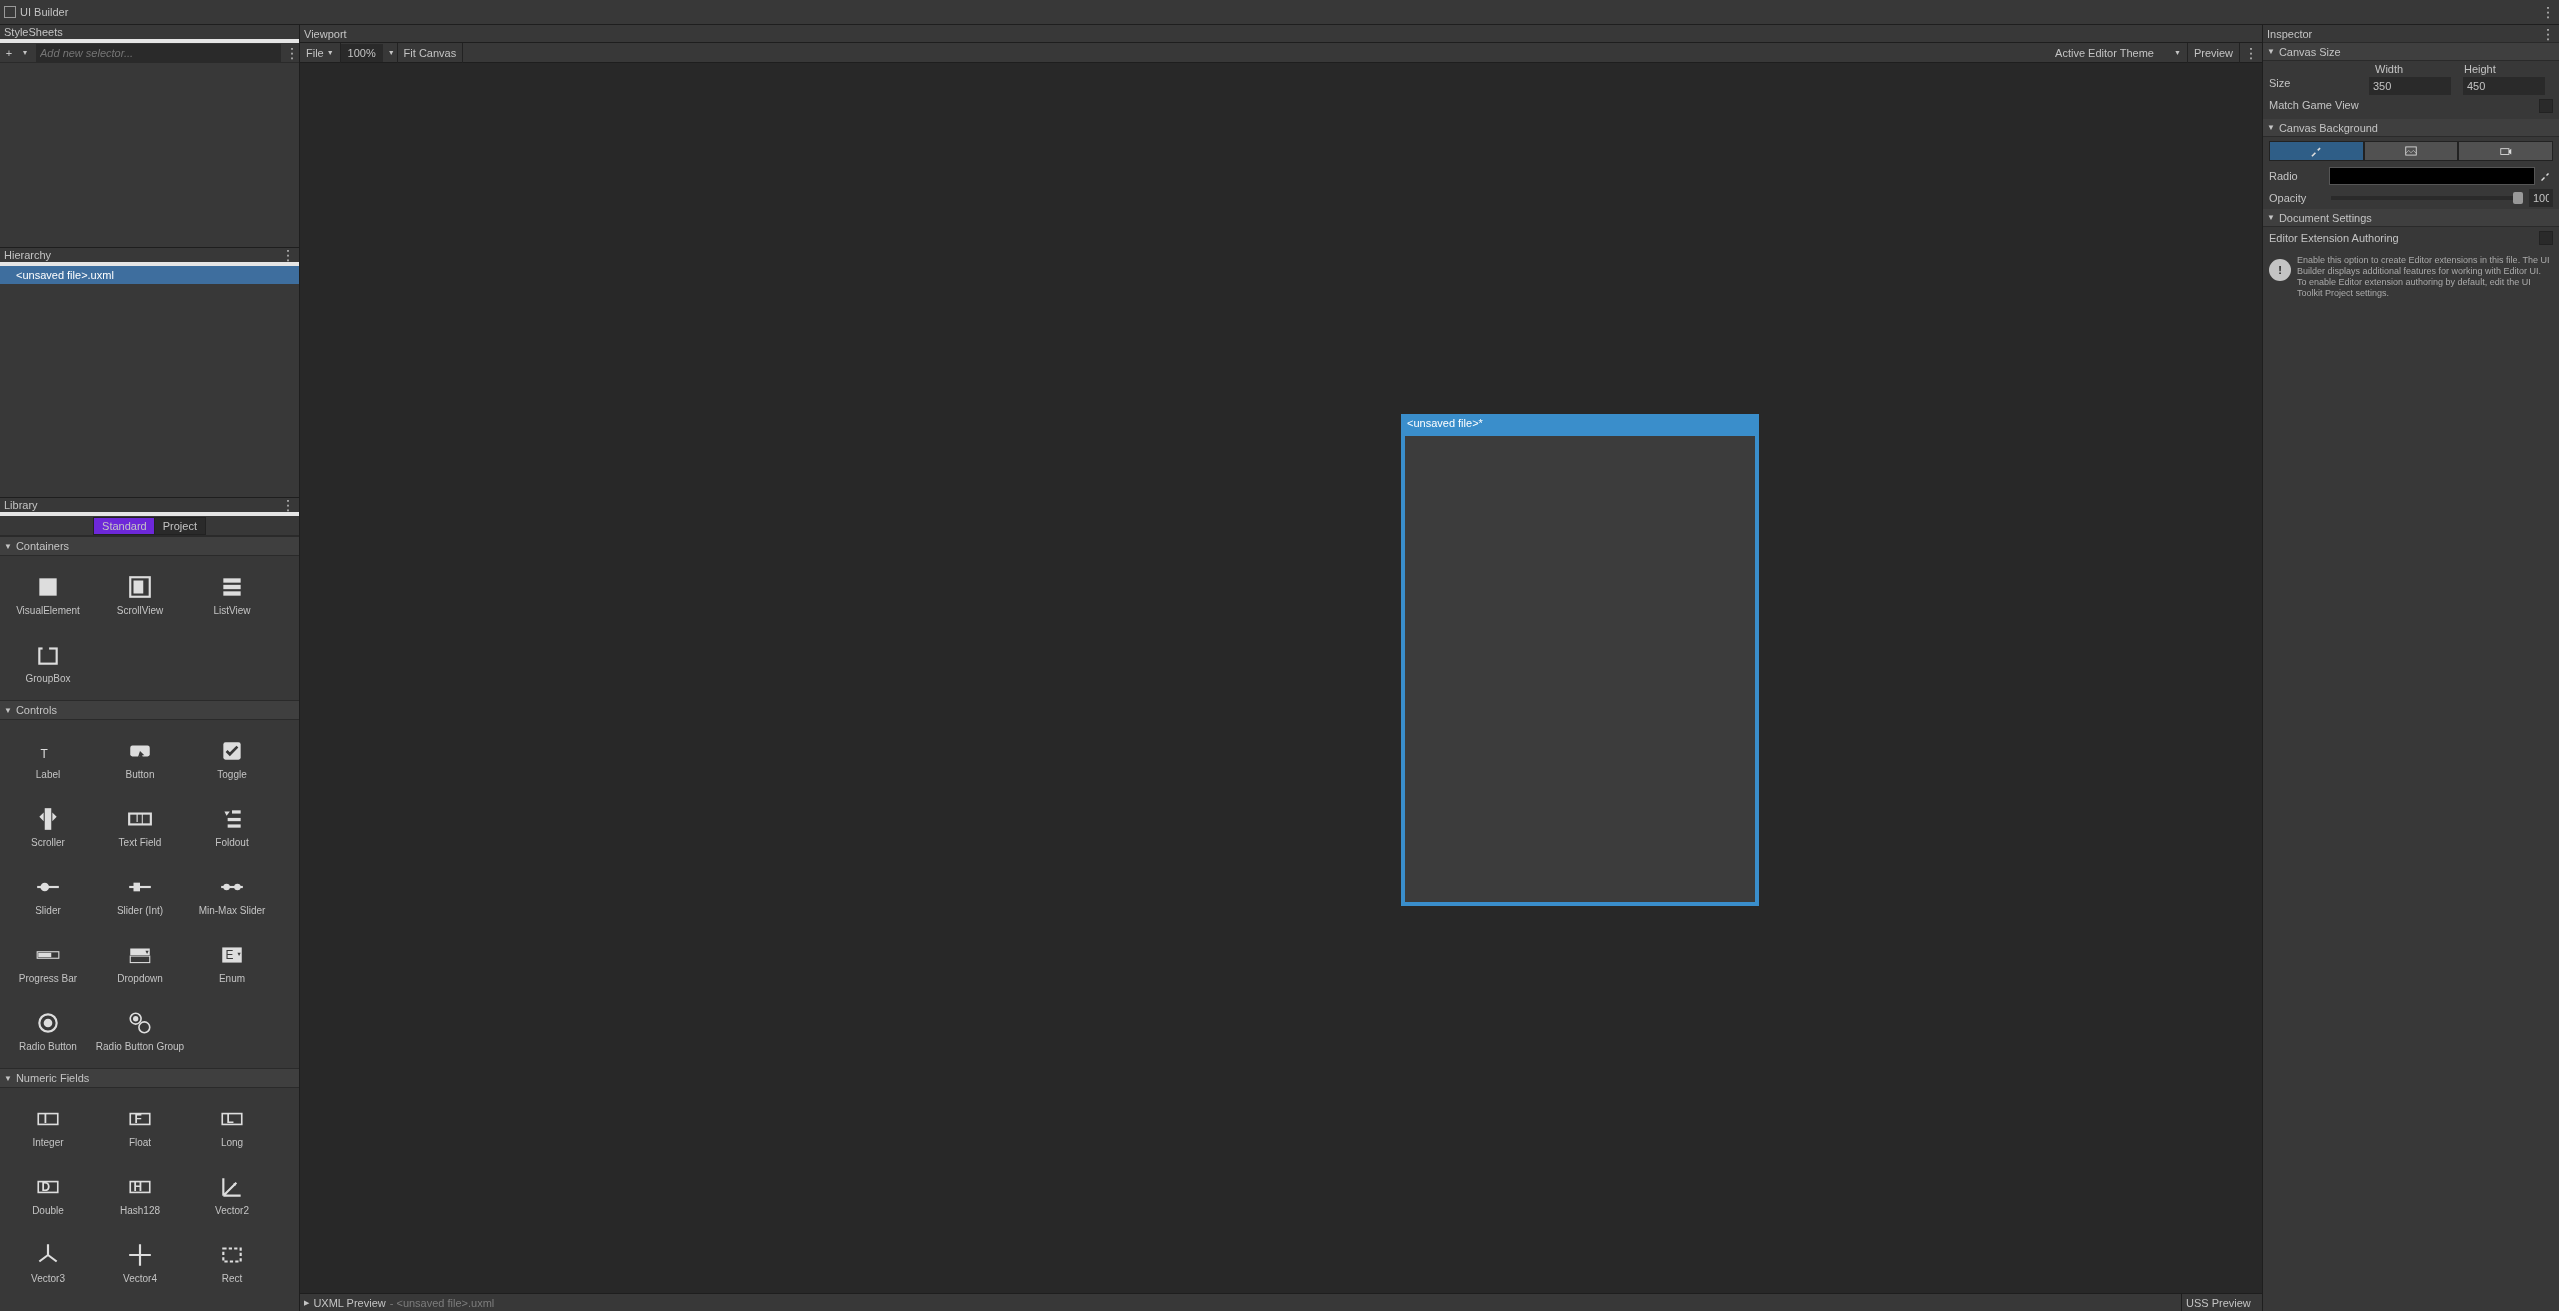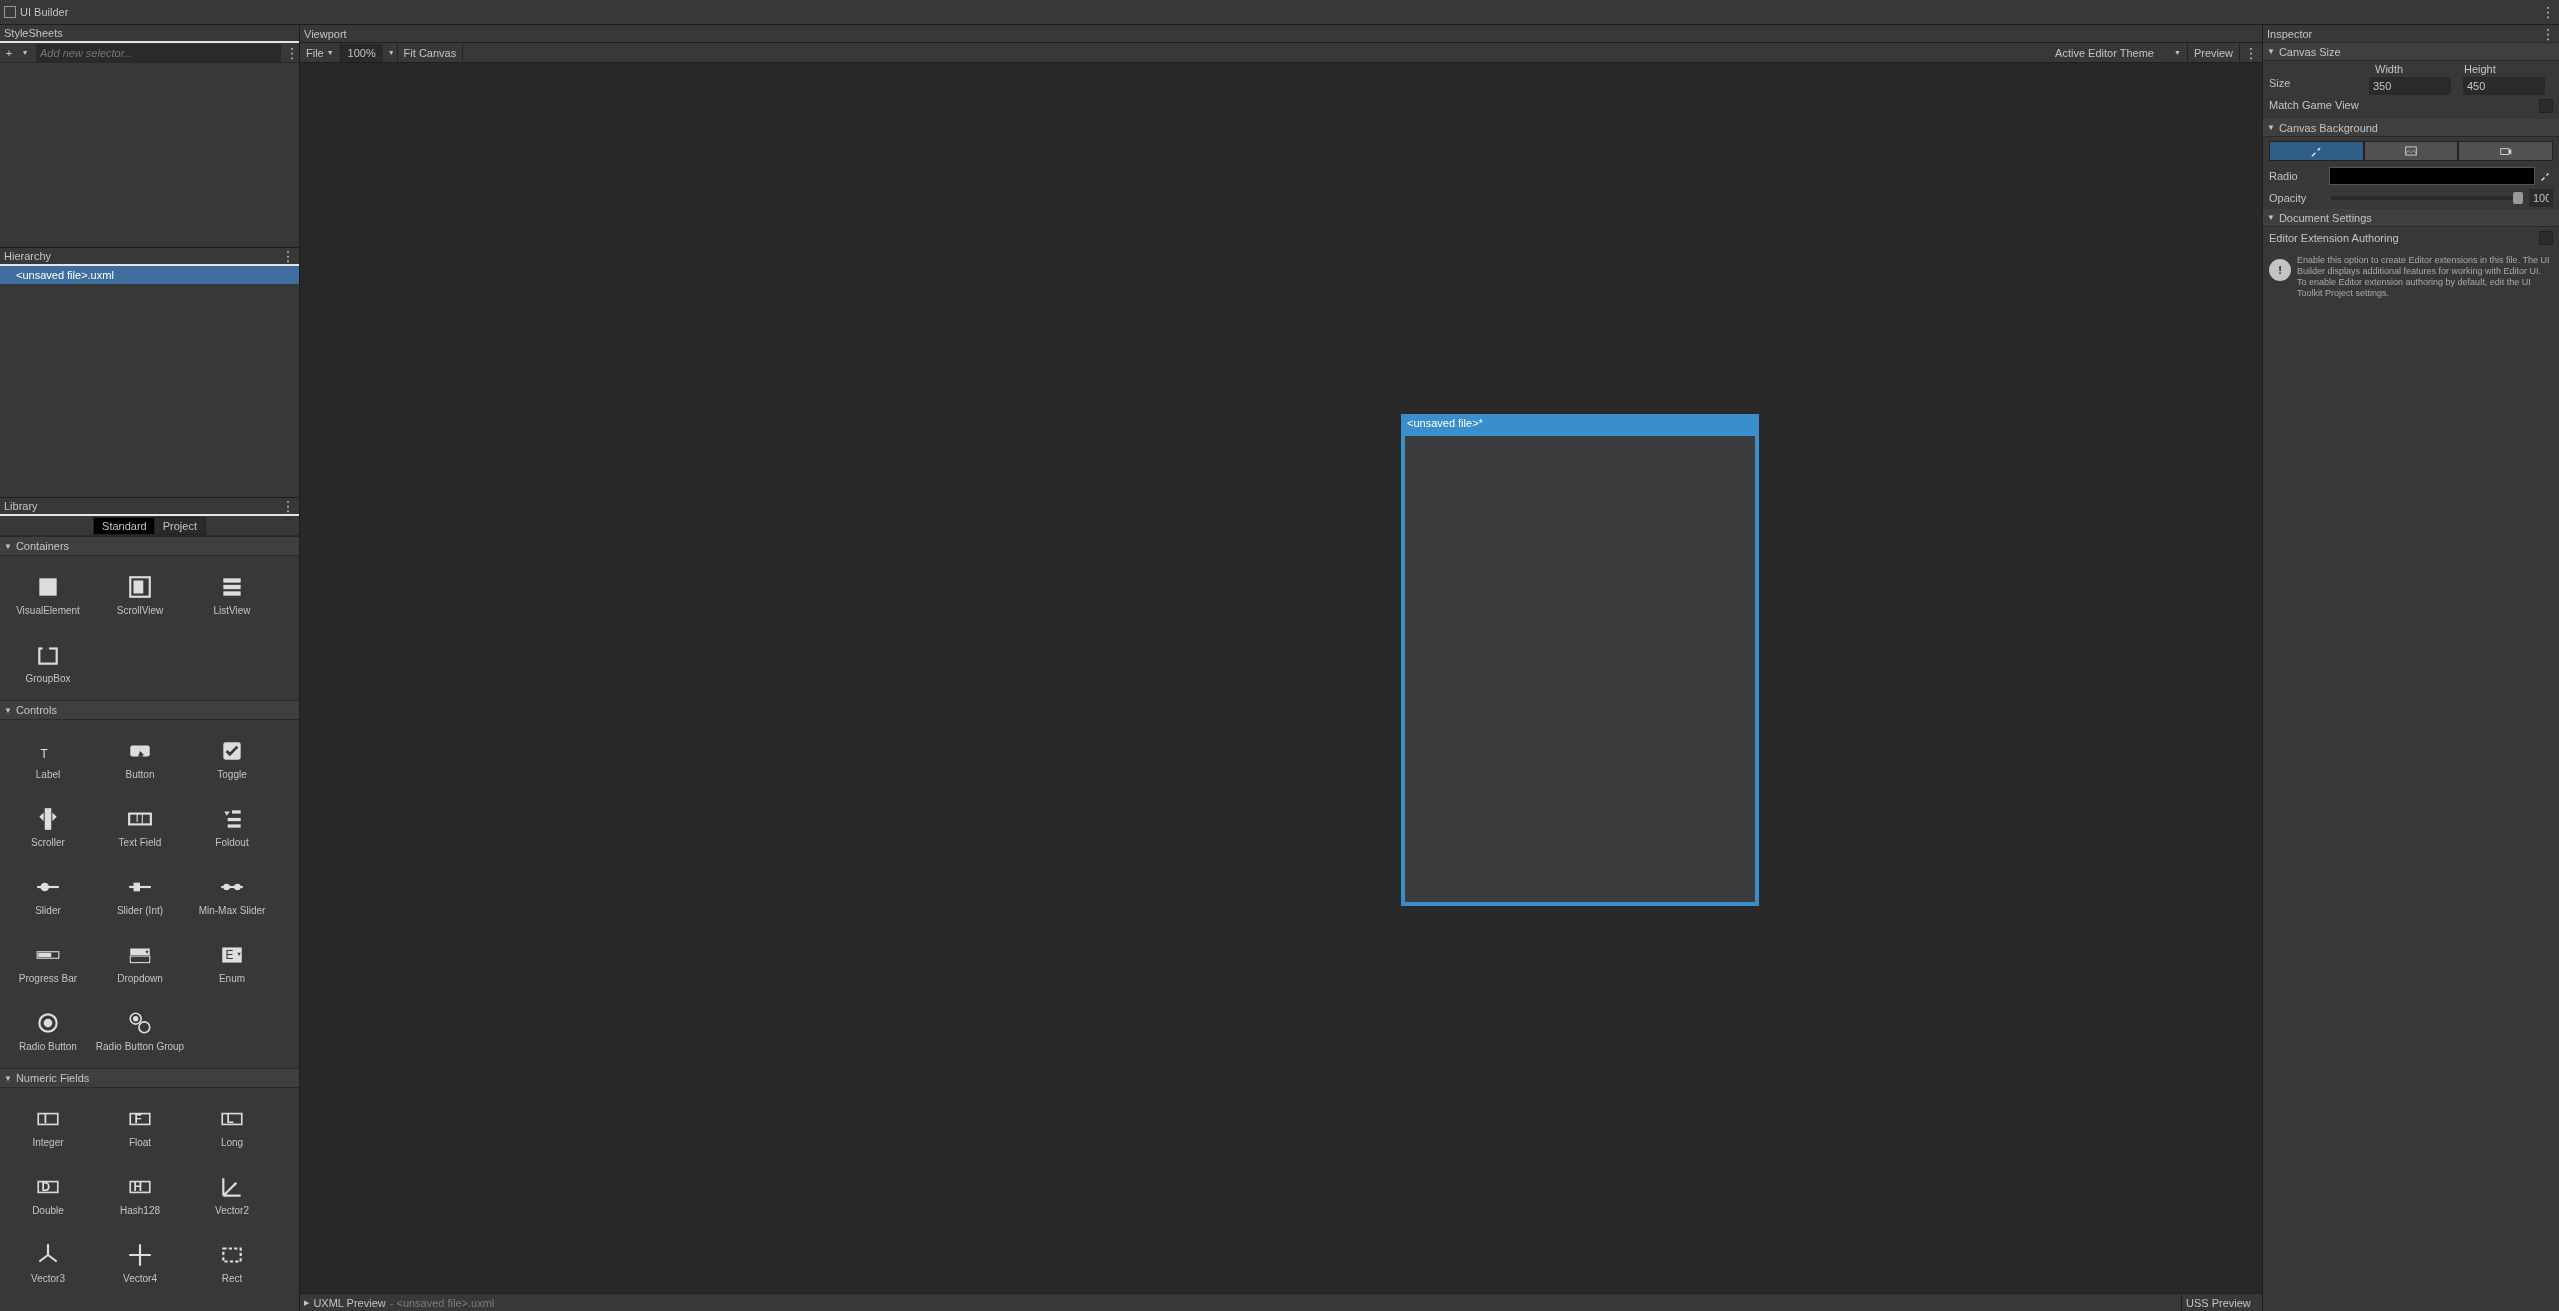--- a/index.html
+++ b/index.html
@@ -66,21 +66,21 @@
   display: flex;
   flex-direction: column;
   border-left: 1px solid #1e1e1e;
 }
 .panel-header {
   height: 18px;
   background: #383838;
   display: flex;
   align-items: center;
   padding: 0 4px;
-  border-bottom: 2px solid #e5e5e5;
+  border-bottom: 4px solid #e5e5e5;
 }
 .panel-header .label {
   flex: 1;
 }
 
 .stylesheets-panel {
   flex: 0 0 223px;
   display: flex;
   flex-direction: column;
   background: #383838;
@@ -157,21 +157,21 @@
   border-bottom: 1px solid #2a2a2a;
 }
 .lib-tab {
   padding: 2px 8px;
   background: #2a2a2a;
   border: 1px solid #222;
   margin: 0 -1px;
   cursor: pointer;
 }
 .lib-tab.active {
-  background: #000000;
+  background: #6d28d9;
 }
 .library-scroll {
   flex: 1;
   overflow-y: auto;
   background: #383838;
   position: relative;
 }
 .library-scroll::-webkit-scrollbar {
   width: 12px;
 }

